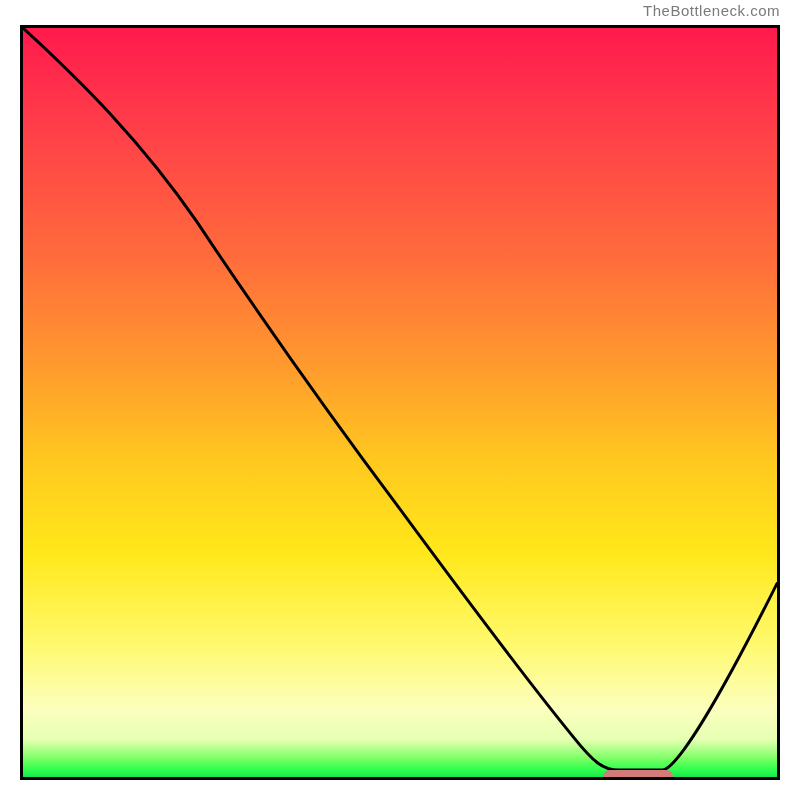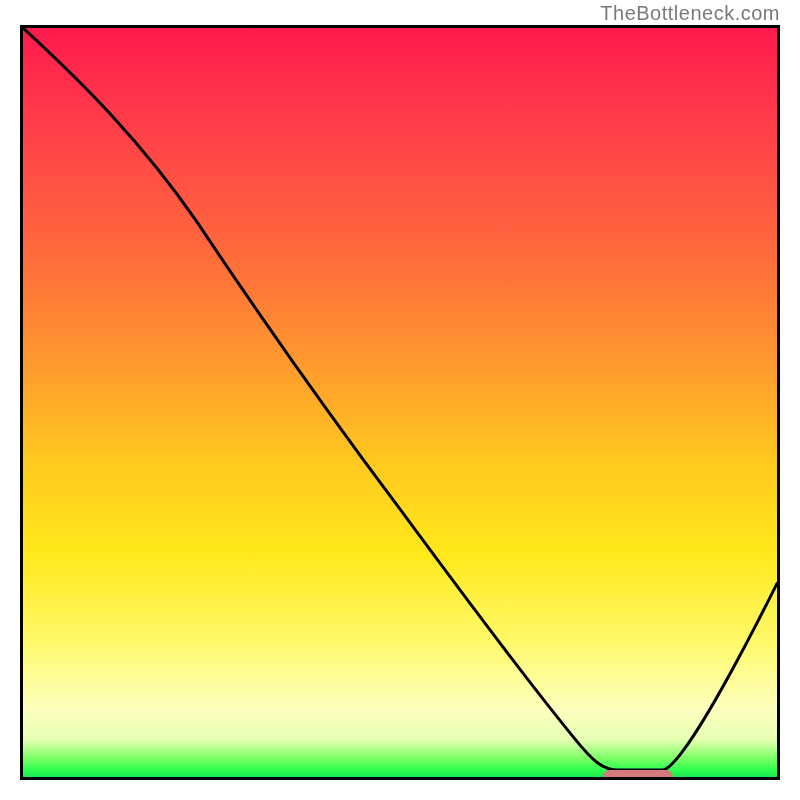--- a/index.html
+++ b/index.html
@@ -62,21 +62,21 @@
   .marker {
     position: absolute;
     background: #d47a7a;
     border-radius: 8px;
     height: 14px;
   }
   .watermark {
     position: absolute;
     top: 2px;
     right: 20px;
-    font-size: 20px;
+    font-size: 15px;
     color: #7a7a7a;
     letter-spacing: 0.5px;
   }
 </style>
 </head>
 <body>
 
 <div class="frame">
 
   <div class="watermark">TheBottleneck.com</div>

